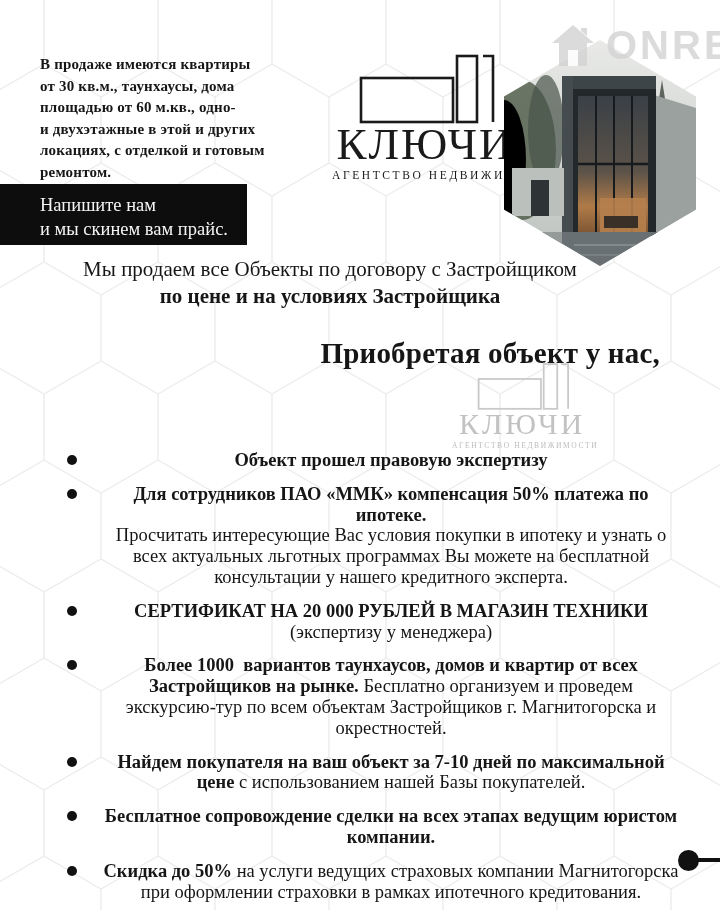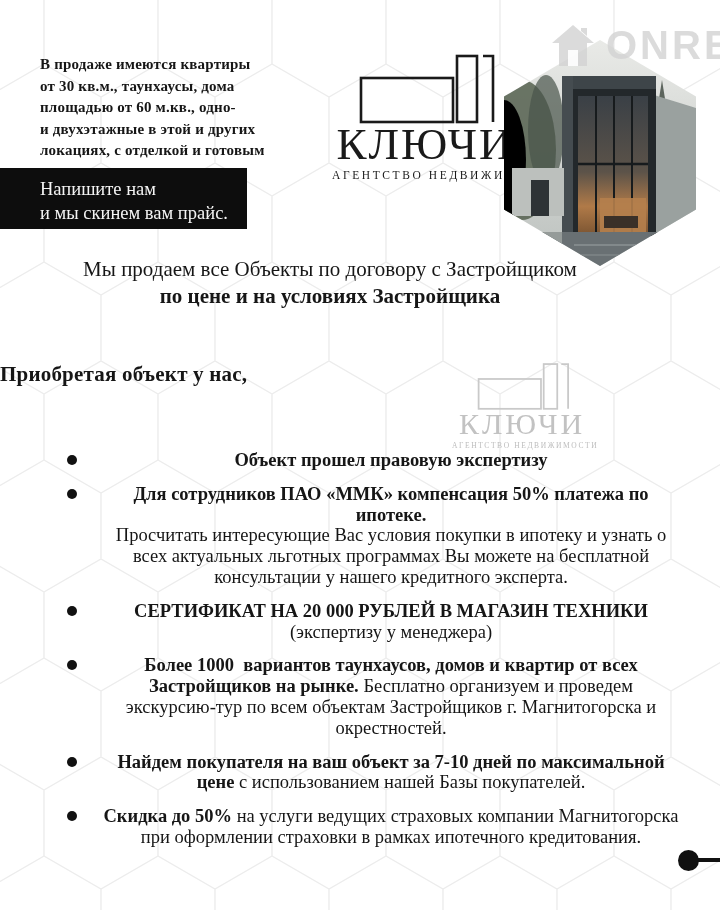--- a/index.html
+++ b/index.html
@@ -3,42 +3,42 @@
 <meta charset="utf-8">
 <style>
   html,body{margin:0;padding:0;}
   .page{position:relative;width:720px;height:910px;overflow:hidden;background:#ffffff;
         font-family:"Liberation Serif", serif;color:#161616;}
   .hexbg{position:absolute;left:0;top:0;z-index:0;}
   
   .intro{position:absolute;left:40px;top:54px;width:300px;z-index:2;
          font-size:15px;line-height:21.5px;font-weight:700;letter-spacing:.2px;}
   
-  .banner{position:absolute;left:0;top:168px;width:247px;height:61px;background:#0d0d0d;z-index:2;
+  .banner{position:absolute;left:0;top:184px;width:247px;height:61px;background:#0d0d0d;z-index:2;
           color:#f4f4f4;font-size:18.5px;line-height:24px;padding-top:9px;box-sizing:border-box;}
   .banner div{padding-left:40px;}
   
   .logo{position:absolute;left:332px;top:50px;width:186px;z-index:2;text-align:center;}
   .logo-graphic{display:block;margin:0 auto -2px auto;}
   .logo-name{font-size:45px;line-height:44px;letter-spacing:2px;color:#1a1a1a;margin-top:-46px;}
   .logo-sub{font-size:11.5px;letter-spacing:2.6px;margin-top:3px;color:#1a1a1a;white-space:nowrap;}
   .logo-tag{font-size:13px;font-style:italic;color:#3c3c3c;margin-top:7px;line-height:15px;}
   
   .house{position:absolute;left:504px;top:40px;width:192px;height:226px;z-index:2;
          clip-path:polygon(50% 0,100% 25%,100% 75%,50% 100%,0 75%,0 25%);}
   
   .onrealt{position:absolute;left:548px;top:20px;z-index:4;display:flex;align-items:center;gap:8px;
            color:rgba(210,210,210,.8);font-family:"Liberation Sans",sans-serif;
            font-weight:bold;font-size:40px;letter-spacing:3px;white-space:nowrap;}
   
   .statement{position:absolute;left:0;top:256px;width:660px;text-align:center;z-index:2;
              font-size:21px;line-height:27px;}
   .statement .l2{font-weight:700;}
-  .heading{position:absolute;left:0;top:358px;width:660px;text-align:left;z-index:2;
-           font-size:21px;line-height:33.5px;font-weight:700;letter-spacing:.2px;}
+  .heading{position:absolute;left:0;top:337px;width:660px;text-align:right;z-index:2;
+           font-size:29px;line-height:33.5px;font-weight:700;letter-spacing:.2px;}
   
   .ghost{position:absolute;left:452px;top:360px;width:140px;z-index:1;text-align:center;}
   .ghost .logo-name{font-size:30px;line-height:30px;color:#c2c2c2;margin-top:-31px;letter-spacing:3px;}
   .ghost .logo-sub{font-size:7.5px;color:#bcbcbc;letter-spacing:1.6px;margin-top:2px;}
   
   .benefits{position:absolute;left:65px;top:450px;width:614px;z-index:2;
             list-style:none;margin:0;padding:0;font-size:18.5px;line-height:20.8px;}
   .benefit{position:relative;padding-left:38px;margin-bottom:13px;text-align:center;}
   .benefit .dot{position:absolute;left:2px;top:5px;width:10px;height:10px;border-radius:50%;background:#111;}
   .benefit .b{font-weight:700;white-space:pre-wrap;}
@@ -162,20 +162,23 @@
     <li class="benefit blockreg">
       <span class="dot"></span><span class="b">СЕРТИФИКАТ НА 20 000 РУБЛЕЙ В МАГАЗИН ТЕХНИКИ</span><span class="r">(экспертизу у менеджера)</span>
     </li>
     <li class="benefit">
       <span class="dot"></span><span class="b">Более 1000  вариантов таунхаусов, домов и квартир от всех Застройщиков на рынке.</span><span class="r"> Бесплатно организуем и проведем экскурсию-тур по всем объектам Застройщиков г. Магнитогорска и окрестностей.</span>
     </li>
     <li class="benefit">
       <span class="dot"></span><span class="b">Найдем покупателя на ваш объект за 7-10 дней по максимальной цене</span><span class="r"> с использованием нашей Базы покупателей.</span>
     </li>
     <li class="benefit">
+      <span class="dot"></span><span class="b">Бесплатное сопровождение сделки на всех этапах ведущим юристом компании.</span><span class="r"></span>
+    </li>
+    <li class="benefit">
       <span class="dot"></span><span class="b">Скидка до 50%</span><span class="r"> на услуги ведущих страховых компании Магнитогорска при оформлении страховки в рамках ипотечного кредитования.</span>
     </li>
   </ul>
 
   <div class="node-dot"></div>
   <div class="node-line"></div>
 
 </div>
 
 </body></html>

